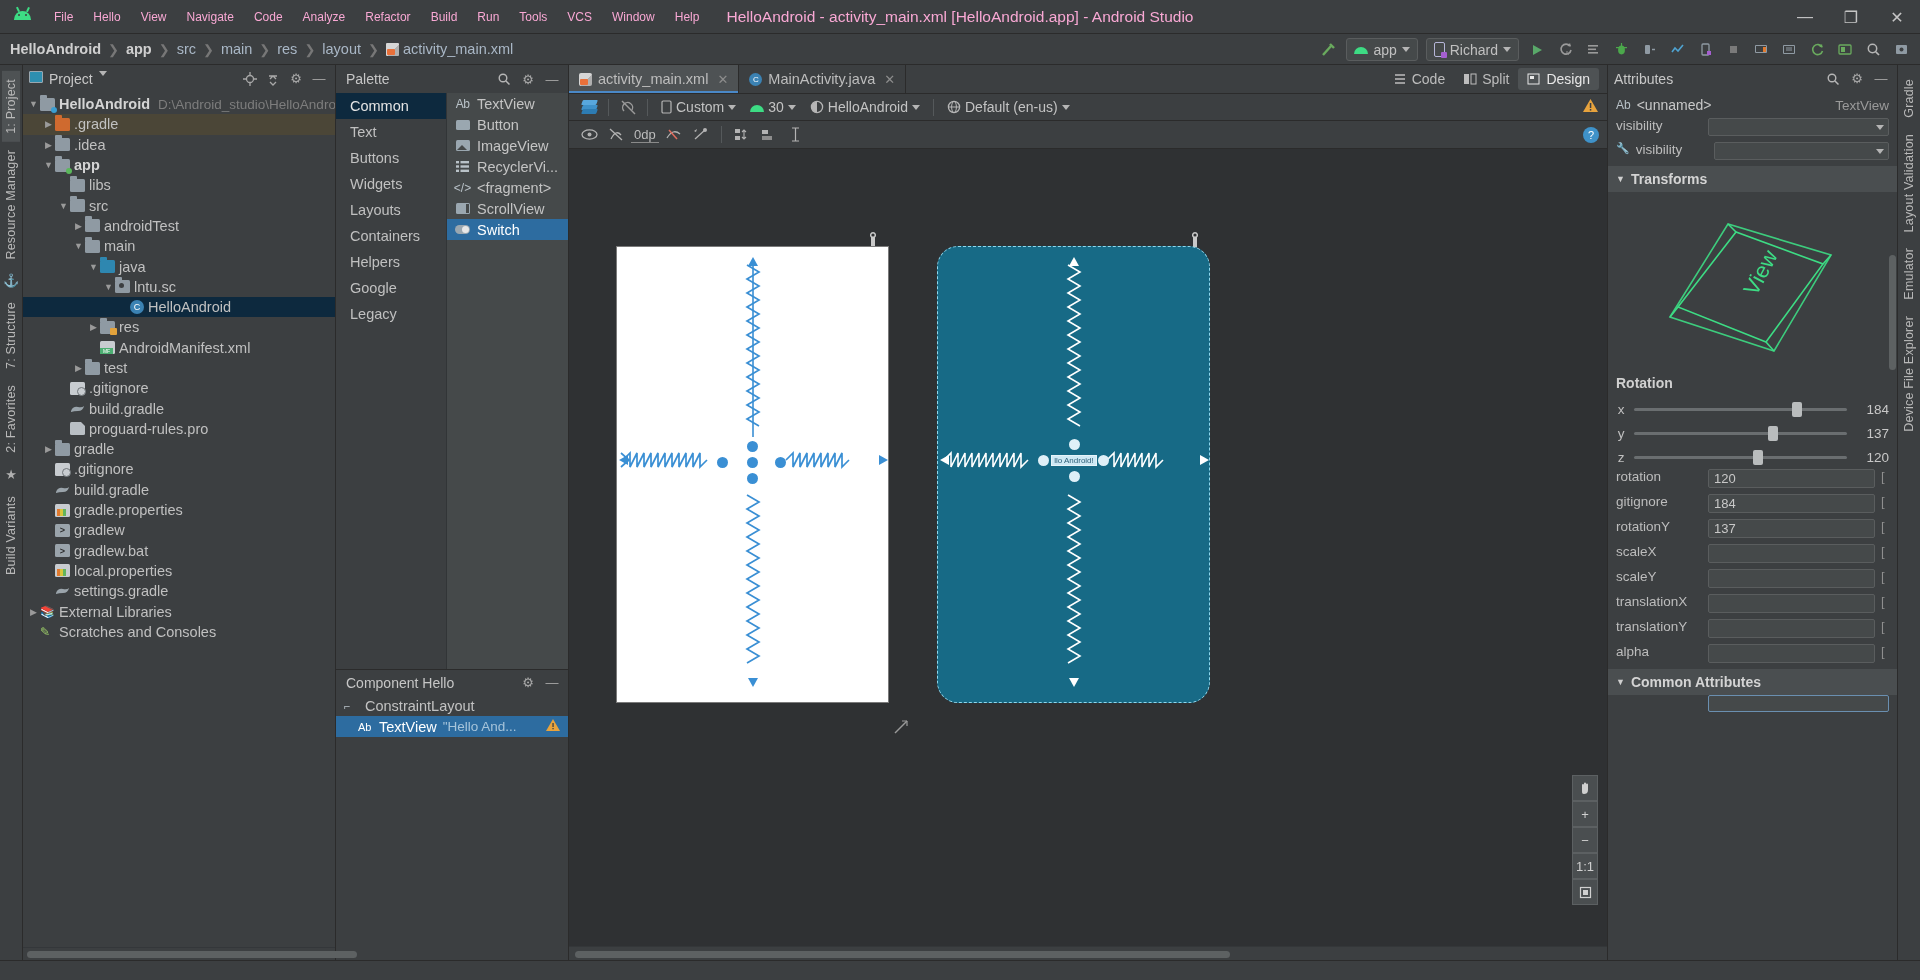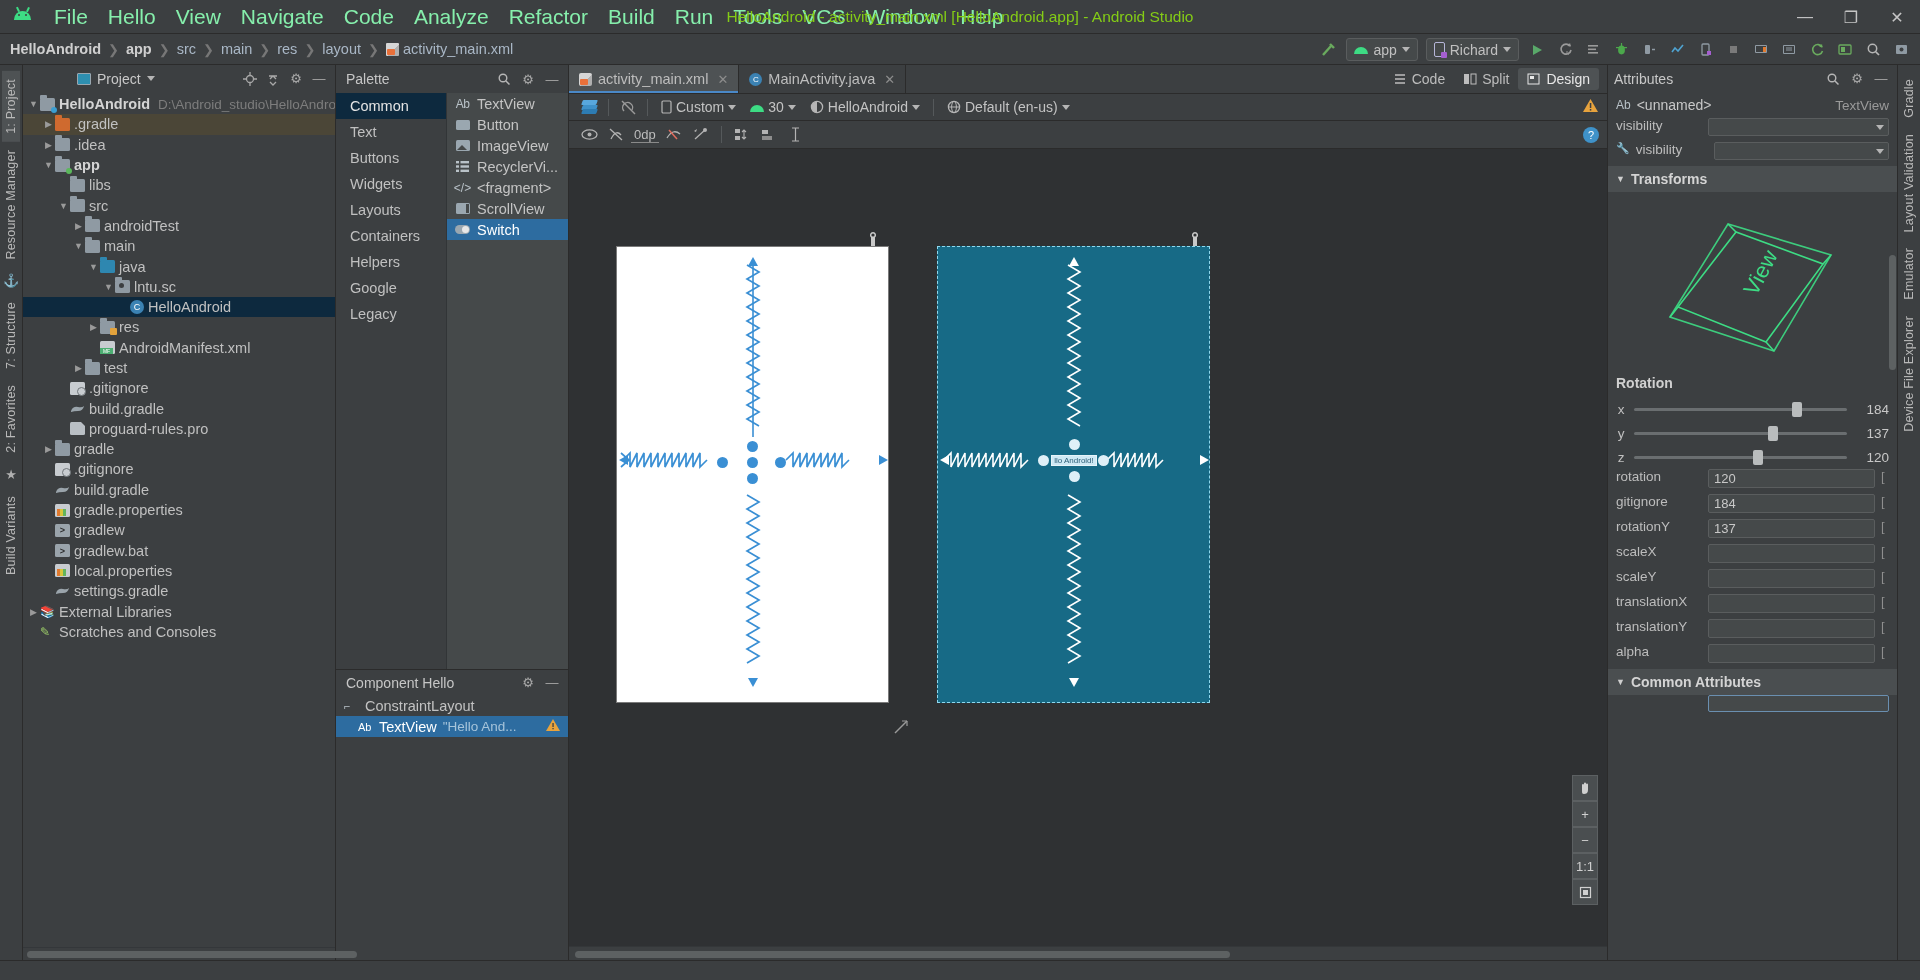--- a/index.html
+++ b/index.html
@@ -23,26 +23,26 @@
   }
   .droid-logo .ant1,.droid-logo .ant2 {
     position:absolute; width:1.5px; height:5px; background:#3ddc84; top:1px;
   }
   .droid-logo .ant1 { left:5px; transform:rotate(-25deg); }
   .droid-logo .ant2 { left:15px; transform:rotate(25deg); }
   .droid-logo .eye { position:absolute; width:2px;height:2px;background:#3c3f41;border-radius:50%;top:8px;}
   .droid-logo .eye.l{left:6px;} .droid-logo .eye.r{left:13px;}
   .menu { display:flex; align-items:center; }
   .menu-item {
-    padding:3px 10px; font-size:21px; color:#86efac; cursor:default;
+    padding:3px 10px; font-size:12px; color:#f9a8d4; cursor:default;
     white-space:nowrap;
   }
   .win-title {
     position:absolute; left:0; right:0; text-align:center; font-size:15.5px;
-    color:#84cc16; pointer-events:none;
+    color:#f9a8d4; pointer-events:none;
   }
   .win-btns { position:absolute; right:0; top:0; height:34px; display:flex; align-items:center; }
   .win-btn { width:46px; height:34px; display:flex; align-items:center; justify-content:center;
              color:#c5c5c5; font-size:16px; }
 
   
   .navbar {
     height:31px; flex:0 0 31px; background:#3c3f41; display:flex; align-items:center;
     border-bottom:1px solid #2b2b2b; padding-left:8px; position:relative;
   }
@@ -94,21 +94,21 @@
 
   
   .project-panel {
     width:313px; flex:0 0 313px; background:#3c3f41; display:flex; flex-direction:column;
     border-right:1px solid #2b2b2b; min-height:0;
   }
   .panel-head {
     height:27px; flex:0 0 27px; display:flex; align-items:center; padding:0 6px;
     background:#3c3f41; font-size:14px; color:#c8c8c8; gap:6px;
   }
-  .panel-head .ph-title { display:flex; align-items:center; gap:6px;margin-left:48px; }
+  .panel-head .ph-title { display:flex; align-items:flex-start; gap:6px; }
   .ph-sq { width:14px;height:12px;border:1.6px solid #9aa7b0;background:#2e8fb0;border-radius:1px;}
   .ph-actions { margin-left:auto; display:flex; align-items:center; gap:3px; }
   .ph-btn { width:20px;height:20px;display:flex;align-items:center;justify-content:center;color:#a8a8a8;font-size:13px;border-radius:3px;}
   .tree { flex:1 1 auto; overflow:hidden; padding-top:2px; font-size:14.5px; }
   .trow { display:flex; align-items:center; height:20.3px; white-space:nowrap; padding-left:4px; }
   .trow.sel { background:#0d293e; }
   .trow.hl  { background:#4b4637; }
   .tarrow { width:13px; text-align:center; color:#9a9a9a; font-size:9px; flex:0 0 13px; }
   .tlabel { margin-left:4px; color:#c0c0c0; }
   .tlabel.bold { font-weight:bold; color:#d4d4d4; }
@@ -900,21 +900,21 @@
           <div class="sel-widget" style="left:106px; top:205px; width:60px; height:16px;">
             <span class="sel-label" style="visibility:hidden">llo Android!</span>
           </div>
           <div class="handle blue" style="left:100px; top:210px;"></div>
           <div class="handle blue" style="left:130px; top:210px;"></div>
           <div class="handle blue" style="left:130px; top:194px;"></div>
           <div class="handle blue" style="left:130px; top:226px;"></div>
           <div class="handle blue" style="left:158px; top:210px;"></div>
         </div>
 
-        <div class="surface blue-s" style="left:368px; top:97px; width:273px; height:457px;">
+        <div class="surface blue-s" style="left:368px; top:97px; width:273px; height:457px;border-radius:21px;">
           <svg width="273" height="457" viewBox="0 0 273 457" style="position:absolute;left:0;top:0;">
             <g stroke="#ffffff" stroke-width="1.6" fill="none">
               <path d="M130 18 l12 7 l-12 7 l12 7 l-12 7 l12 7 l-12 7 l12 7 l-12 7 l12 7 l-12 7 l12 7 l-12 7 l12 7 l-12 7 l12 7 l-12 7 l12 7 l-12 7 l12 7 l-12 7 l12 7 l-12 7 l12 7"></path>
               <path d="M130 248 l12 7 l-12 7 l12 7 l-12 7 l12 7 l-12 7 l12 7 l-12 7 l12 7 l-12 7 l12 7 l-12 7 l12 7 l-12 7 l12 7 l-12 7 l12 7 l-12 7 l12 7 l-12 7 l12 7 l-12 7 l12 7 l-12 7"></path>
               <path d="M6 213 l7 -7 l0 14 l7 -14 l0 14 l7 -14 l0 14 l7 -14 l0 14 l7 -14 l0 14 l7 -14 l0 14 l7 -14 l0 14 l7 -14 l0 14 l7 -14 l0 14 l7 -14 l0 14 l7 -14 l0 14 l7 -7"></path>
               <path d="M169 213 l7 -7 l0 14 l7 -14 l0 14 l7 -14 l0 14 l7 -14 l0 14 l7 -14 l0 14 l7 -14 l0 14 l7 -14 l0 14 l7 -7"></path>
             </g>
             <path d="M136 10 l-5 9 h10 z" fill="#ffffff"></path>
             <path d="M136 440 l-5 -9 h10 z" fill="#ffffff"></path>
             <path d="M2 213 l9 -5 v10 z" fill="#ffffff"></path>

